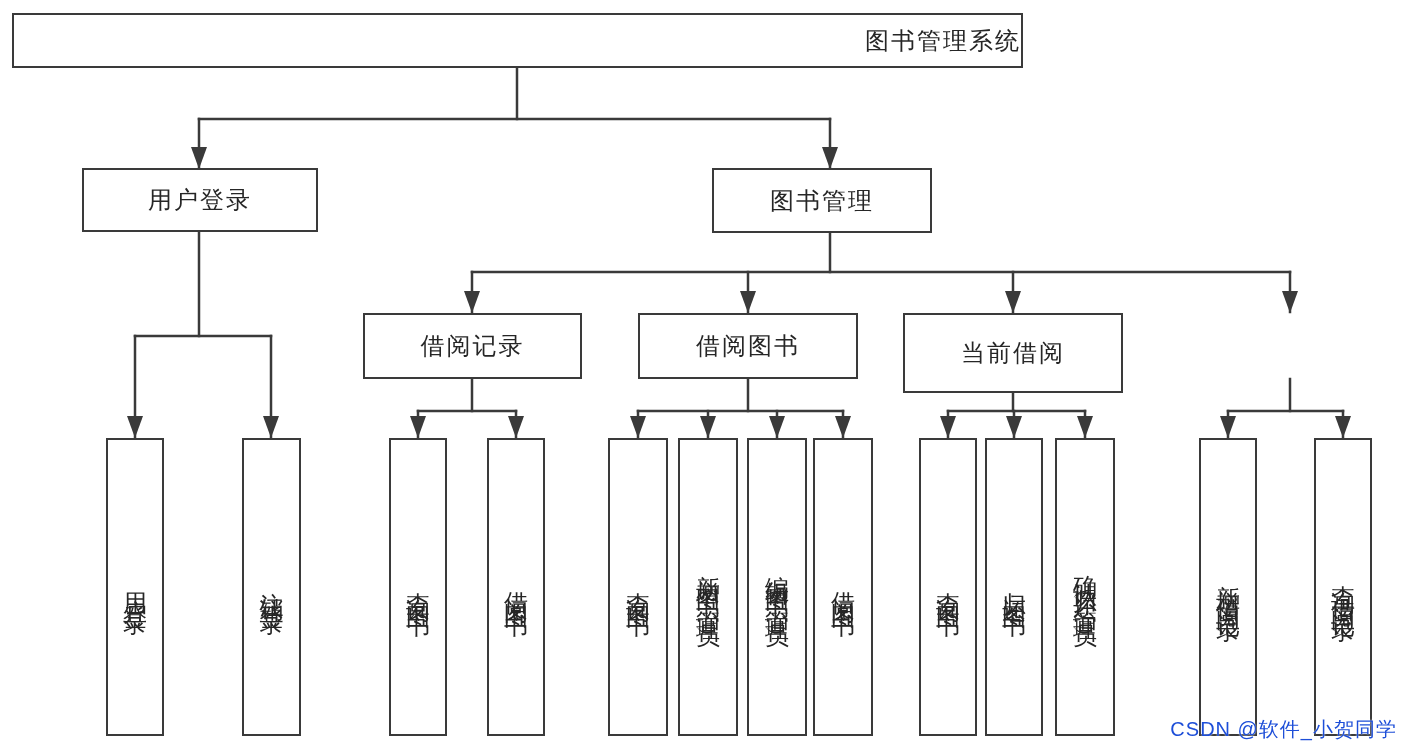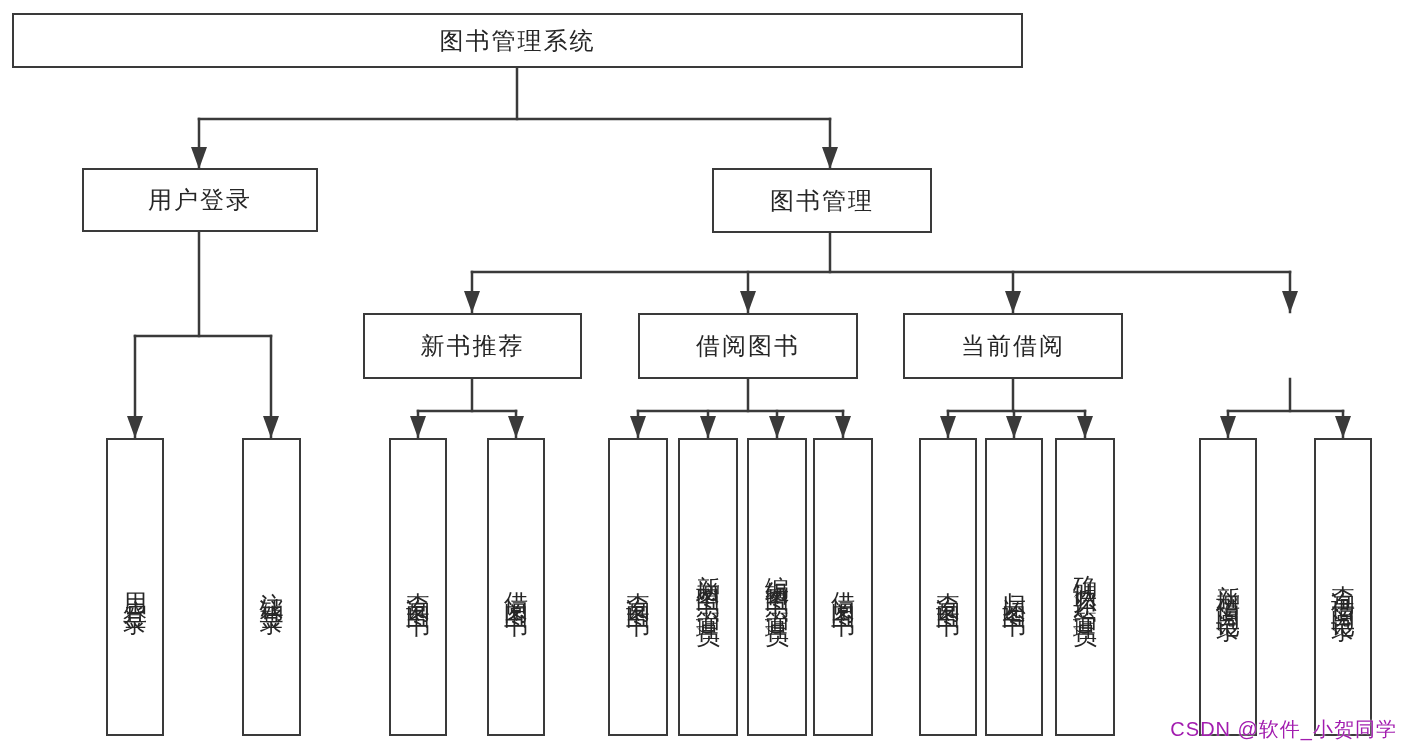--- a/index.html
+++ b/index.html
@@ -12,41 +12,41 @@
   }
   .connectors{position:absolute;left:0;top:0;}
   .box{
     position:absolute;
     box-sizing:border-box;
     background:#ffffff;
     border:2.5px solid #3a3a3a;
     display:flex;align-items:center;justify-content:center;
     color:#262626;
   }
-  .box.root{border-width:2px;}
+  .box.root{border-width:2px;justify-content:flex-end;}
   .node-label{
     font-size:24px;
     letter-spacing:2px;
     white-space:nowrap;
     color:#262626;
   }
   .leaf .leaf-label{
     writing-mode:vertical-rl;
     text-orientation:mixed;
     font-size:24px;
     letter-spacing:7px;
     line-height:1;
     color:#262626;
   }
   .watermark{
     position:absolute;
     right:8px;bottom:4px;
     font-size:20px;
     letter-spacing:1px;
-    color:#a21caf;
+    color:#1d4ed8;
     text-shadow:0 0 2px #ffffff;
     white-space:nowrap;
   }
 </style>
 </head>
 <body>
 
 <div class="canvas">
 
   <svg class="connectors" width="1405" height="747" viewBox="0 0 1405 747">
@@ -104,26 +104,26 @@
   </div>
 
   <div class="box" style="left:82px;top:168px;width:236px;height:64px">
     <span class="node-label">用户登录</span>
   </div>
   <div class="box" style="left:712px;top:168px;width:220px;height:65px">
     <span class="node-label">图书管理</span>
   </div>
 
   <div class="box" style="left:363px;top:313px;width:219px;height:66px">
-    <span class="node-label">新书推荐</span>
+    <span class="node-label">借阅记录</span>
   </div>
   <div class="box" style="left:638px;top:313px;width:220px;height:66px">
     <span class="node-label">借阅图书</span>
   </div>
-  <div class="box" style="left:903px;top:313px;width:220px;height:66px">
+  <div class="box" style="left:903px;top:313px;width:220px;height:80px">
     <span class="node-label">当前借阅</span>
   </div>
 
   <div class="box leaf" style="left:106px;top:438px;width:58px;height:298px">
     <span class="leaf-label">用户登录</span>
   </div>
   <div class="box leaf" style="left:242px;top:438px;width:59px;height:298px">
     <span class="leaf-label">注销登录</span>
   </div>
 

